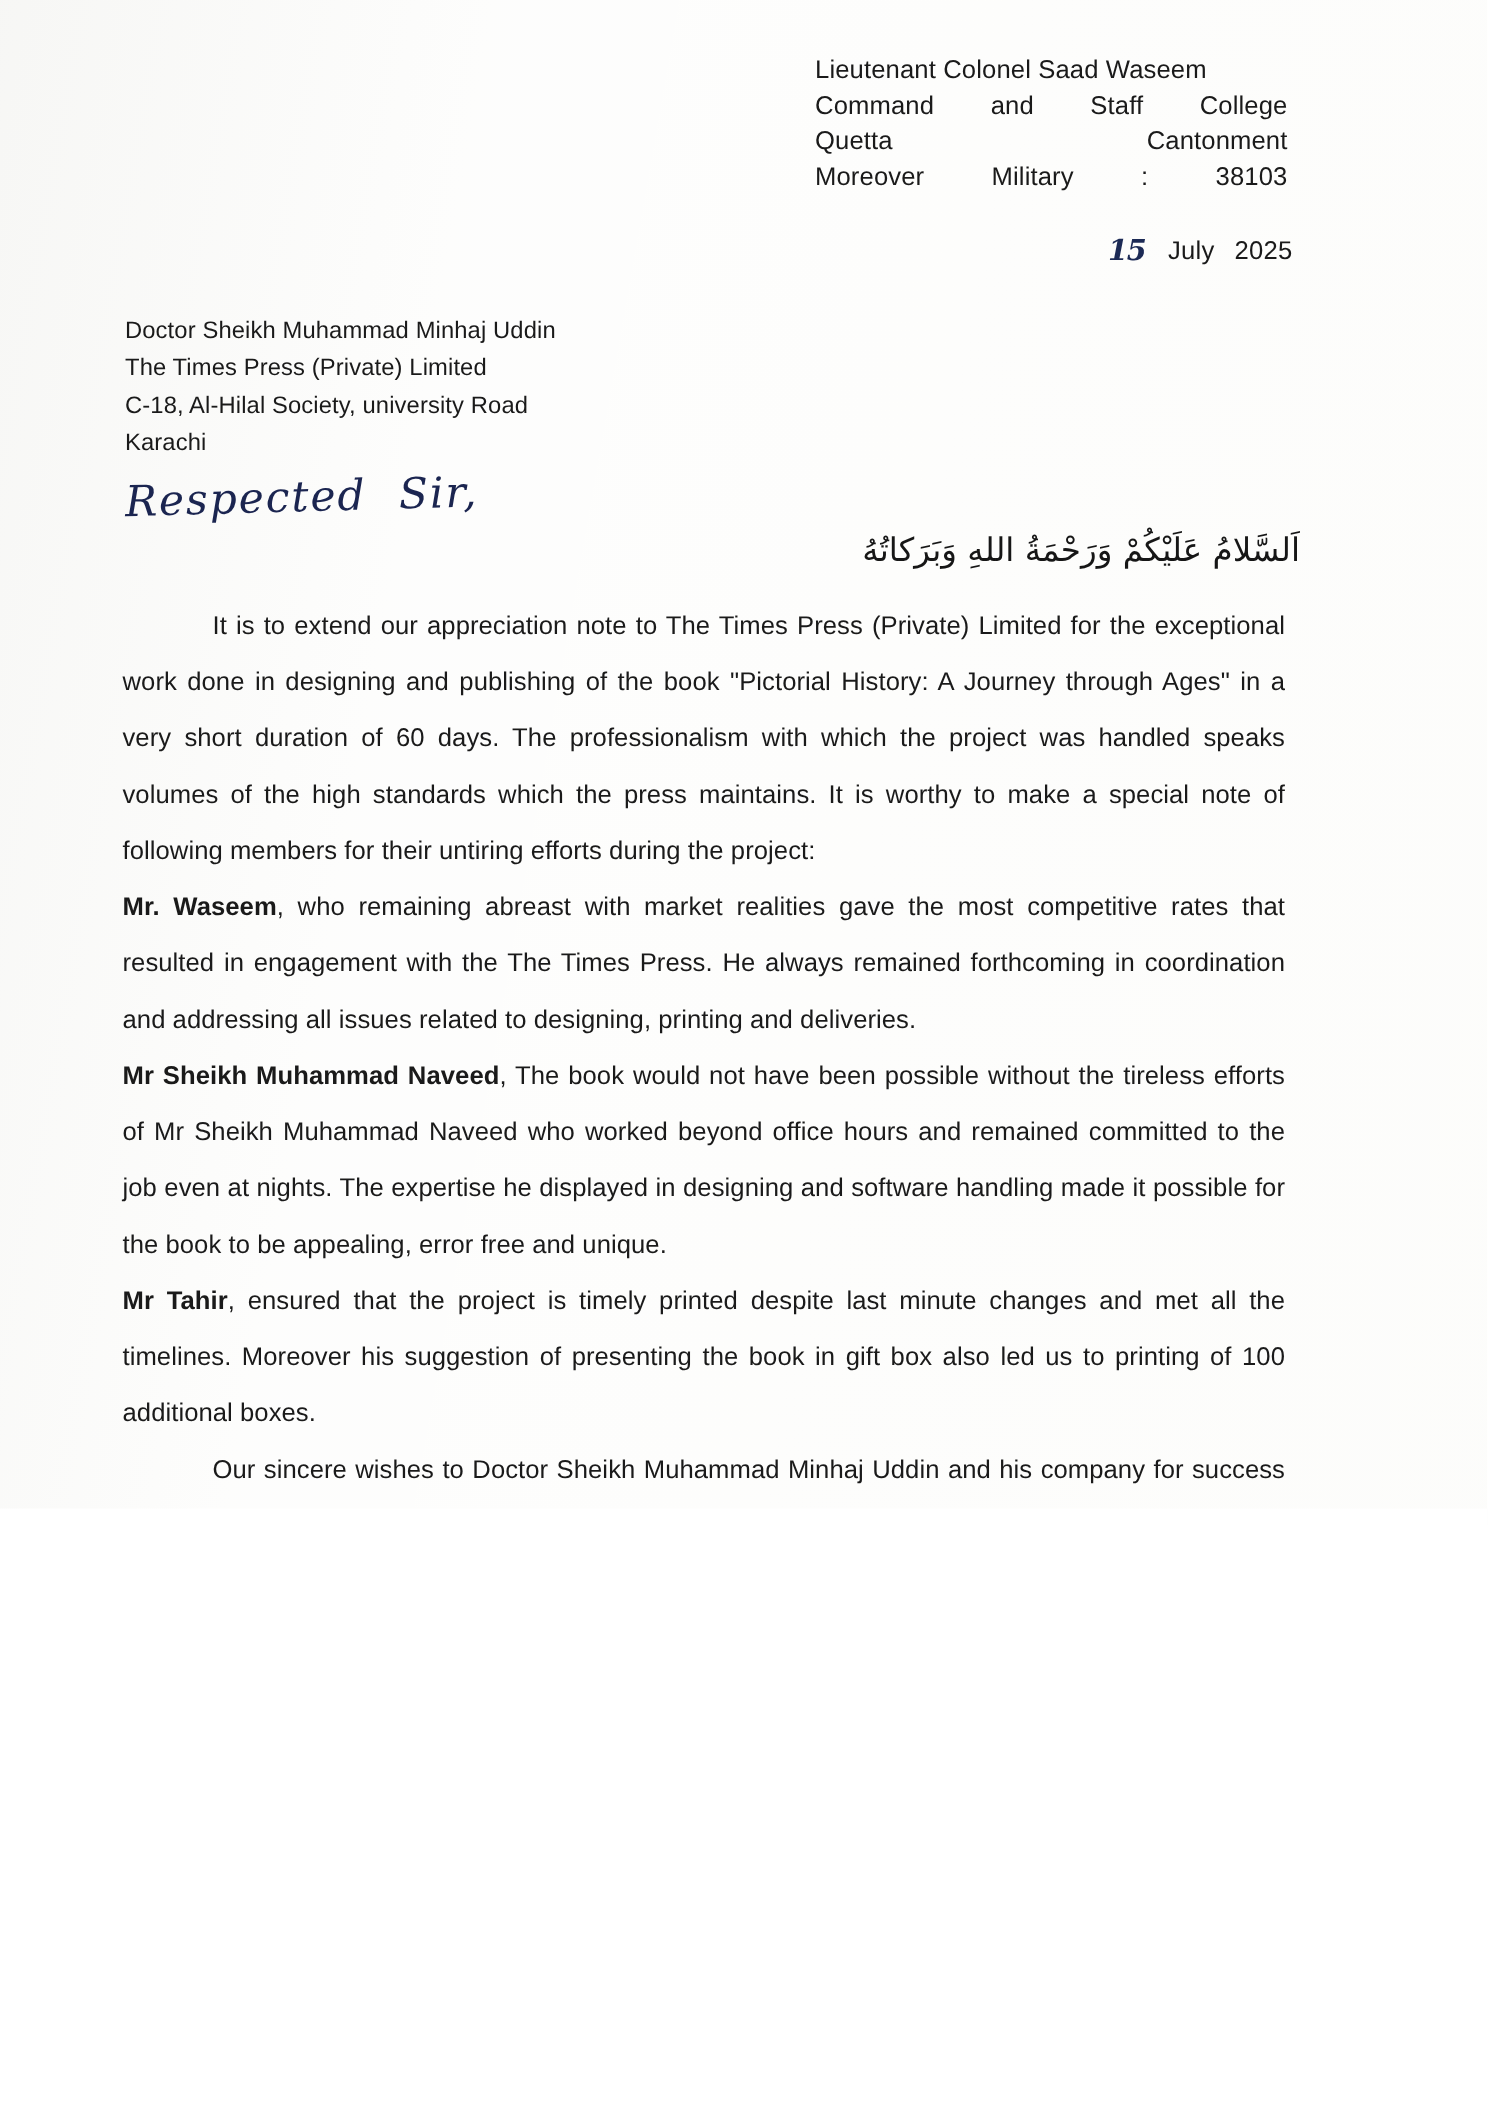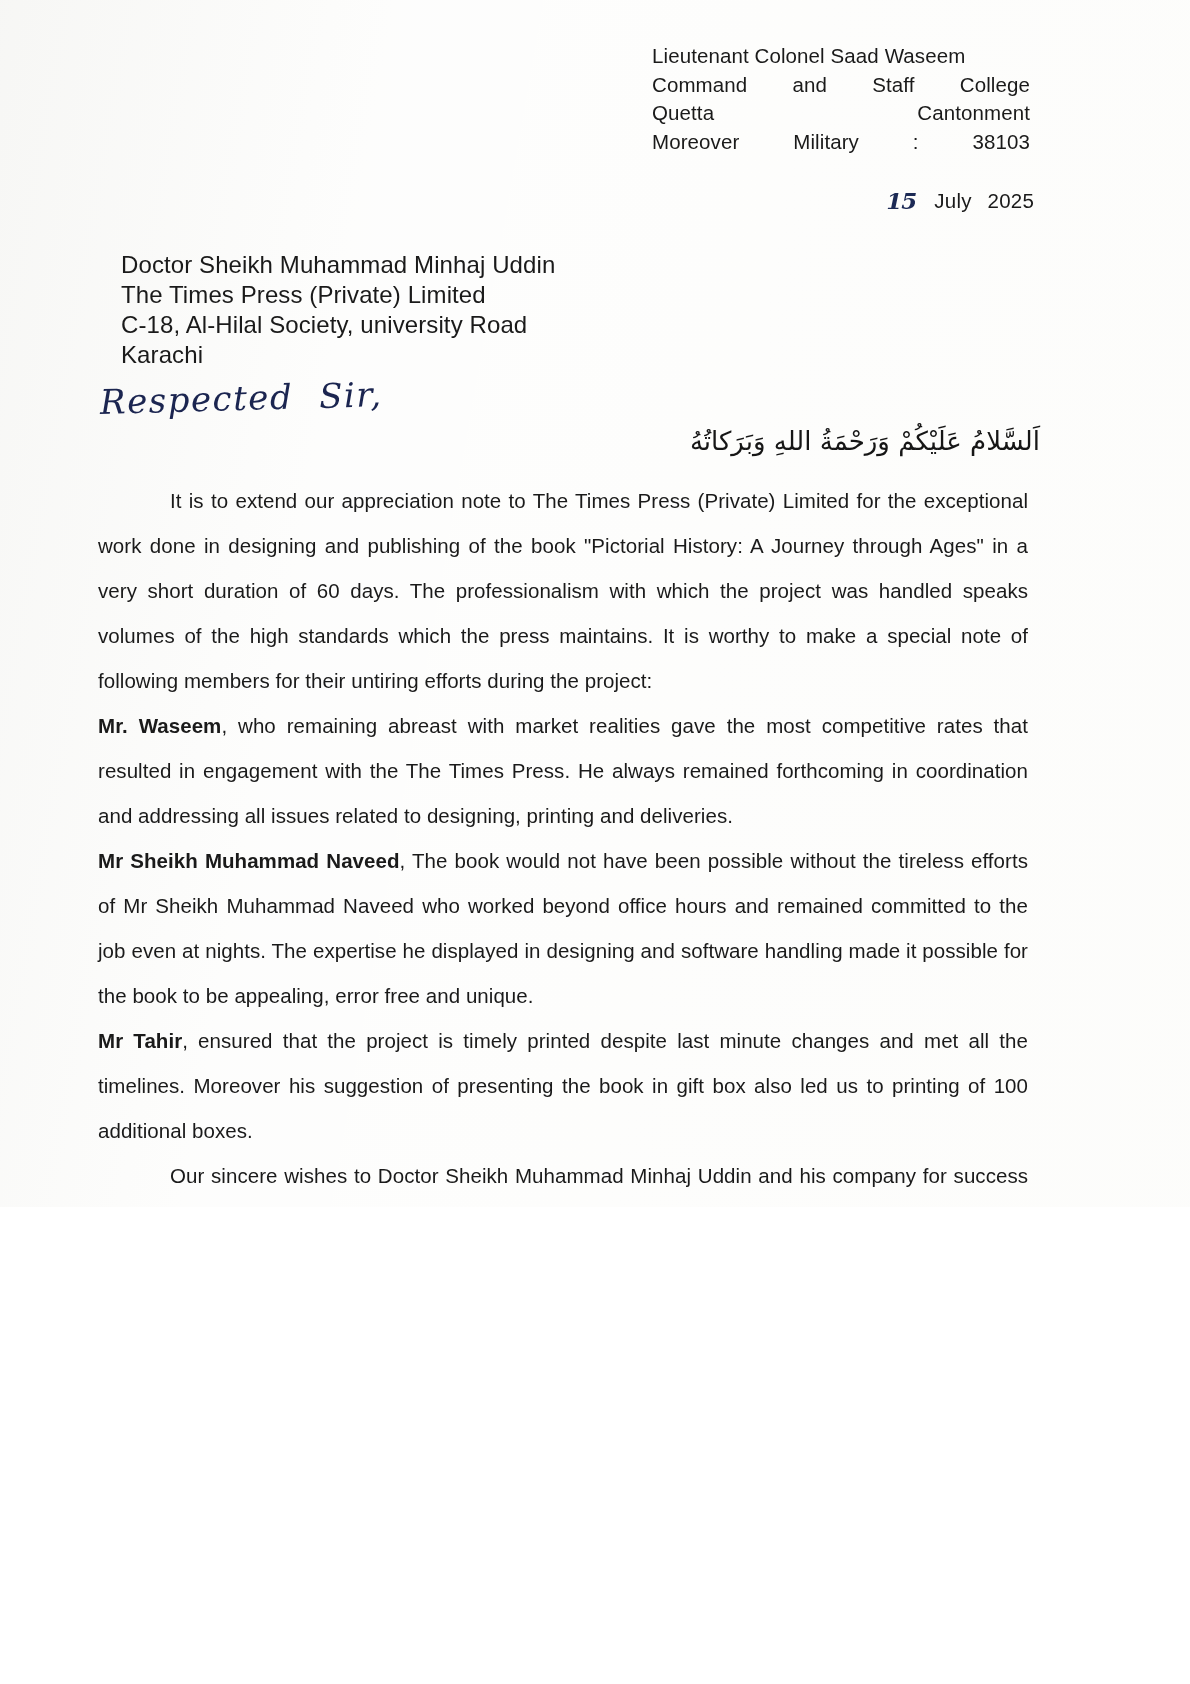--- a/index.html
+++ b/index.html
@@ -78,25 +78,24 @@
   .date-rest {
     letter-spacing: 0.2px;
   }
   .date-month { margin-right: 16px; }
 
   
   .recipient {
     position: absolute;
     top: 250px;
     left: 100px;
-    font-size: 24px;
+    font-size: 19px;
     line-height: 30px;
     color: #1a1a1a;
     letter-spacing: 0.1px;
-    margin-left: 21px;
   }
   .recipient span { display: block; }
 
   
   .salutation-hw {
     position: absolute;
     top: 382px;
     left: 100px;
     font-family: "DejaVu Serif", serif;
     font-style: italic;

